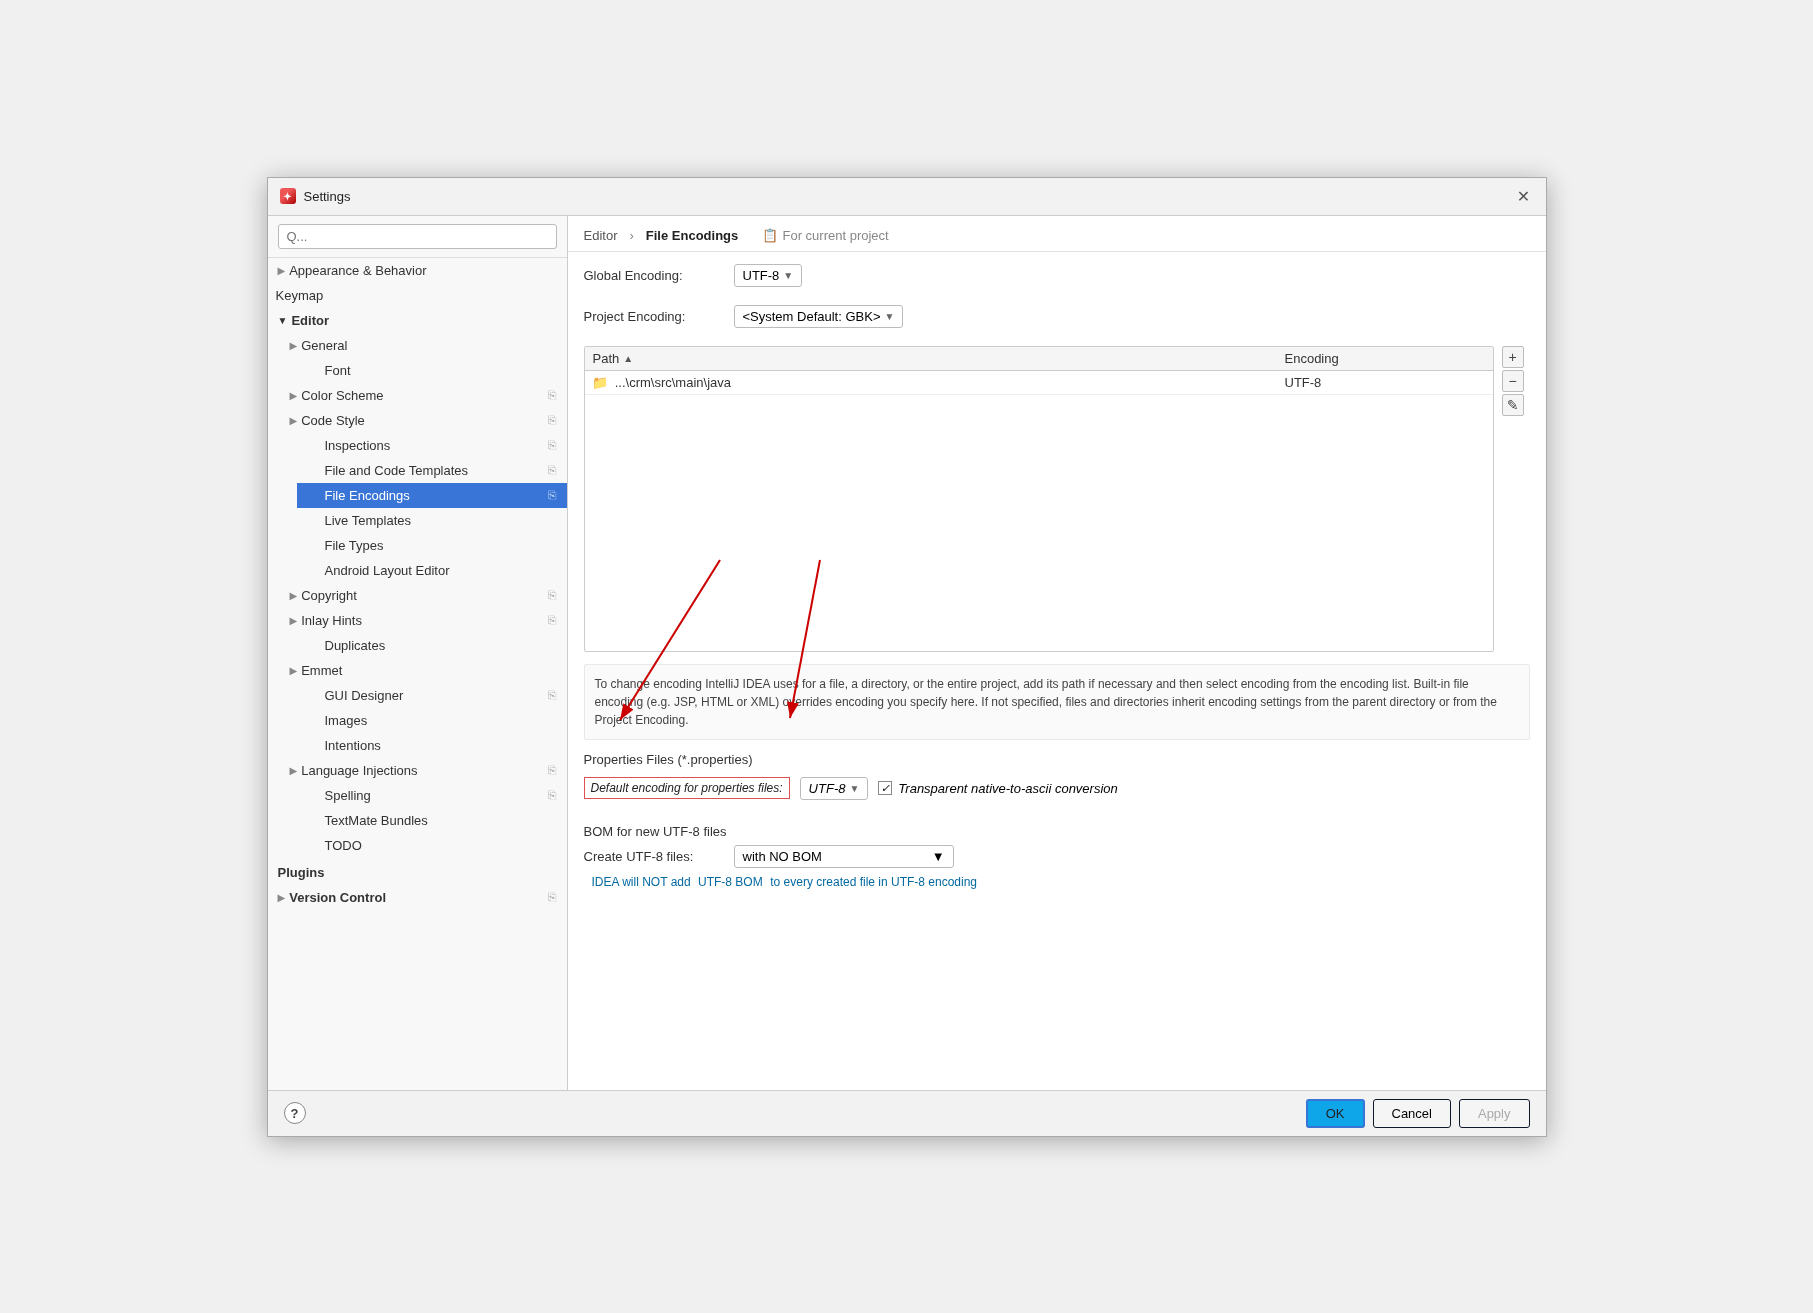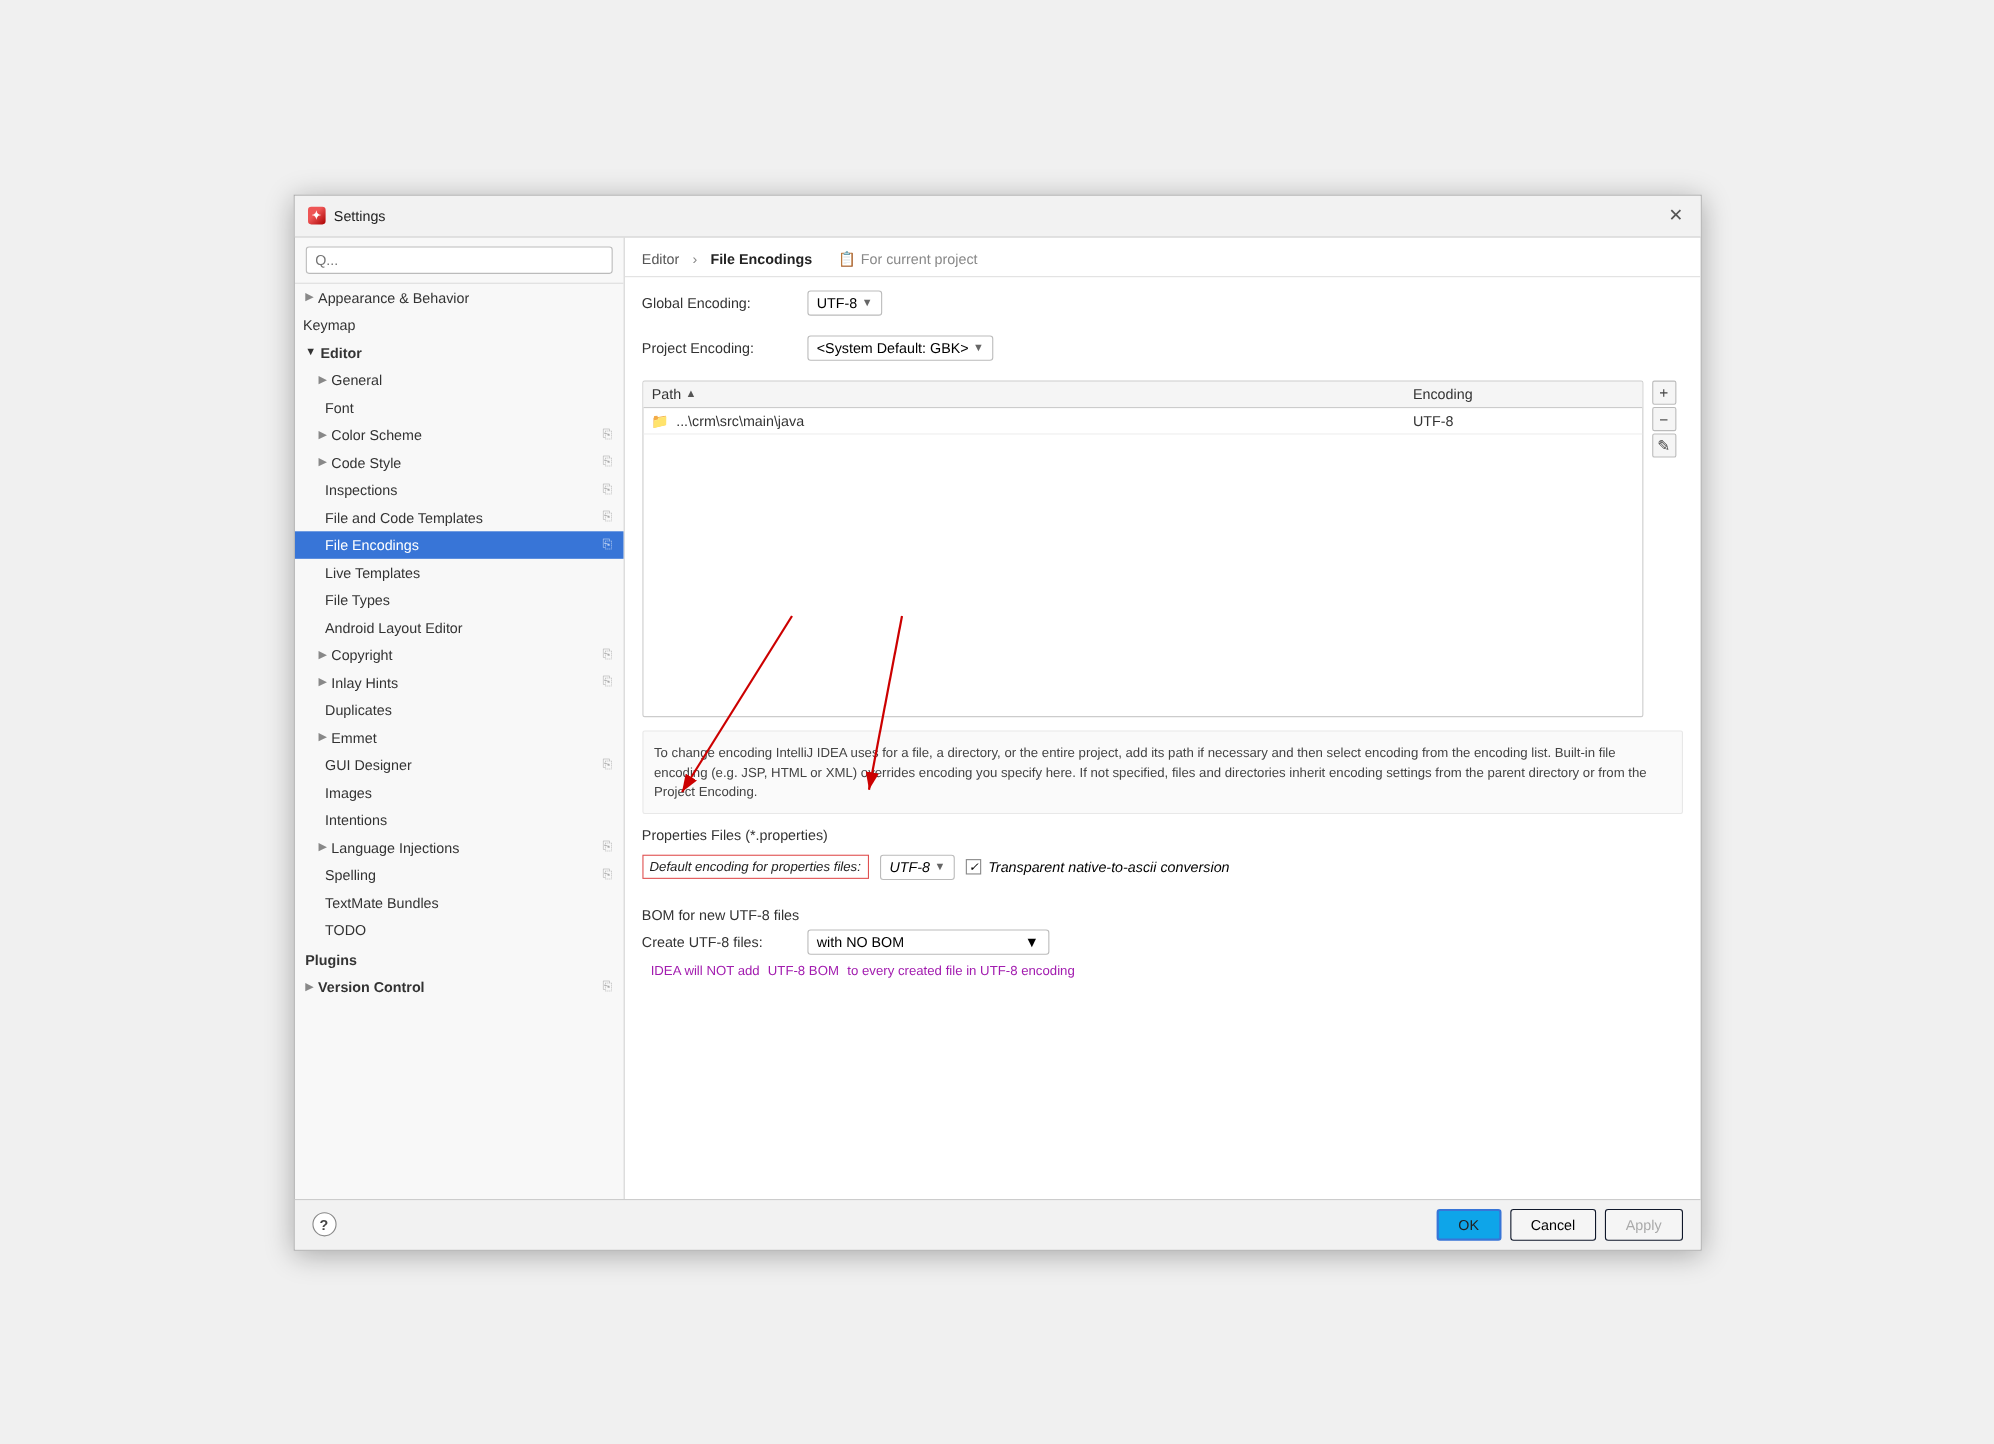--- a/index.html
+++ b/index.html
@@ -79,21 +79,21 @@
       margin-right: 4px;
       color: #888;
     }
     .nav-item .copy-icon {
       margin-left: auto;
       font-size: 11px;
       color: #aaa;
     }
     .nav-item.selected .copy-icon { color: rgba(255,255,255,0.7); }
     .nav-item-indent-1 { padding-left: 22px; }
-    .nav-item-indent-2 { padding-left: 28px; }
+    .nav-item-indent-2 { padding-left: 28px; margin-left: 29px; }
     
     .main-panel {
       flex: 1;
       background: white;
       display: flex;
       flex-direction: column;
       overflow: hidden;
     }
     .main-header {
       padding: 12px 16px 8px;
@@ -238,21 +238,21 @@
       background: white;
       font-size: 13px;
       cursor: pointer;
       display: inline-flex;
       align-items: center;
       gap: 6px;
       min-width: 220px;
     }
     .bom-note {
       font-size: 12px;
-      color: #a21caf;
+      color: #0369a1;
       margin-left: 4px;
     }
     
     .footer {
       border-top: 1px solid #ccc;
       padding: 8px 16px;
       display: flex;
       align-items: center;
       background: #f2f2f2;
       flex-shrink: 0;

